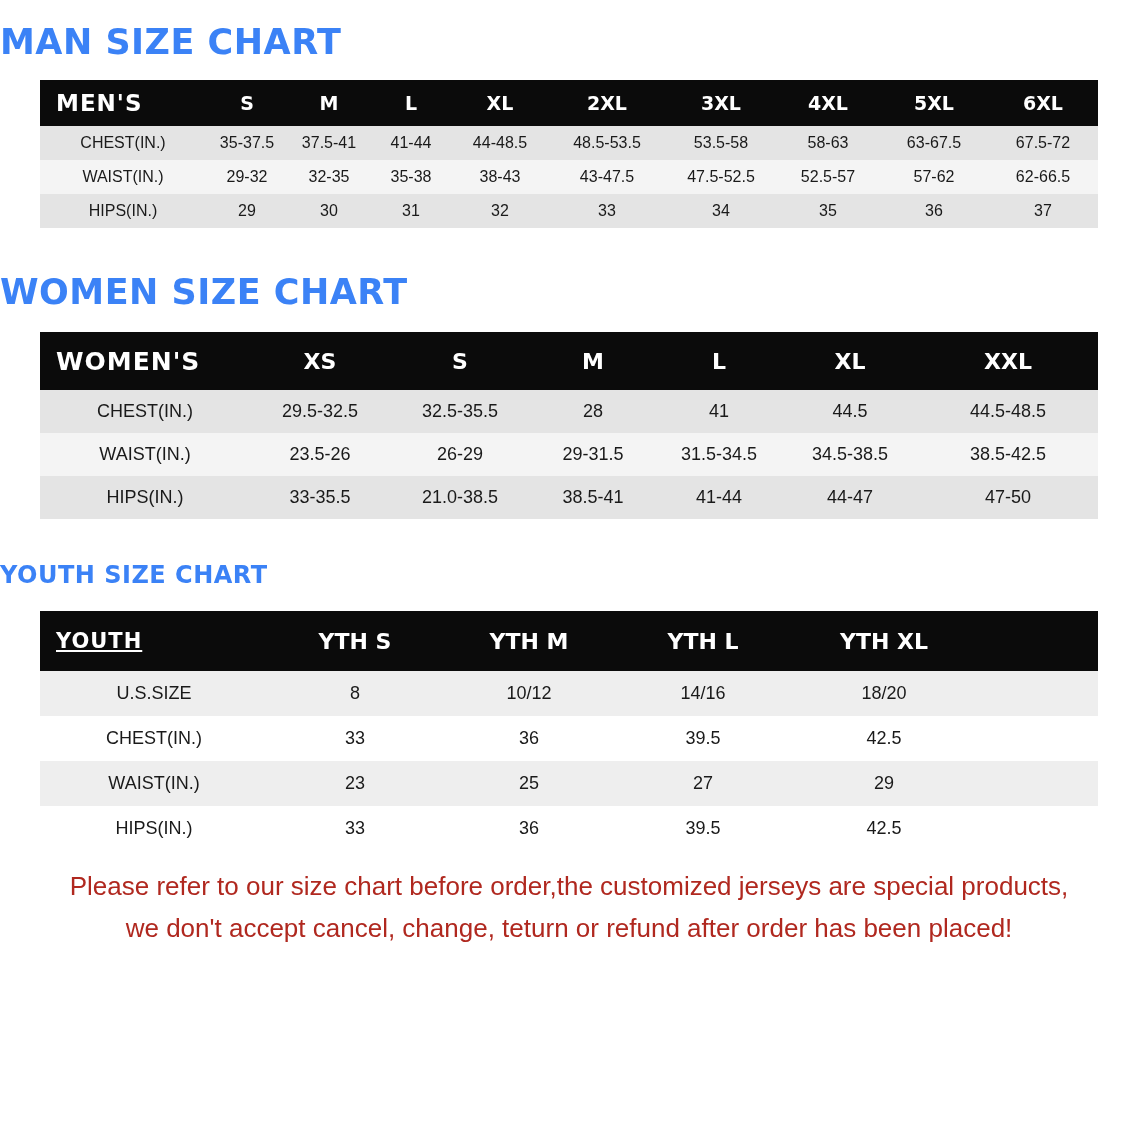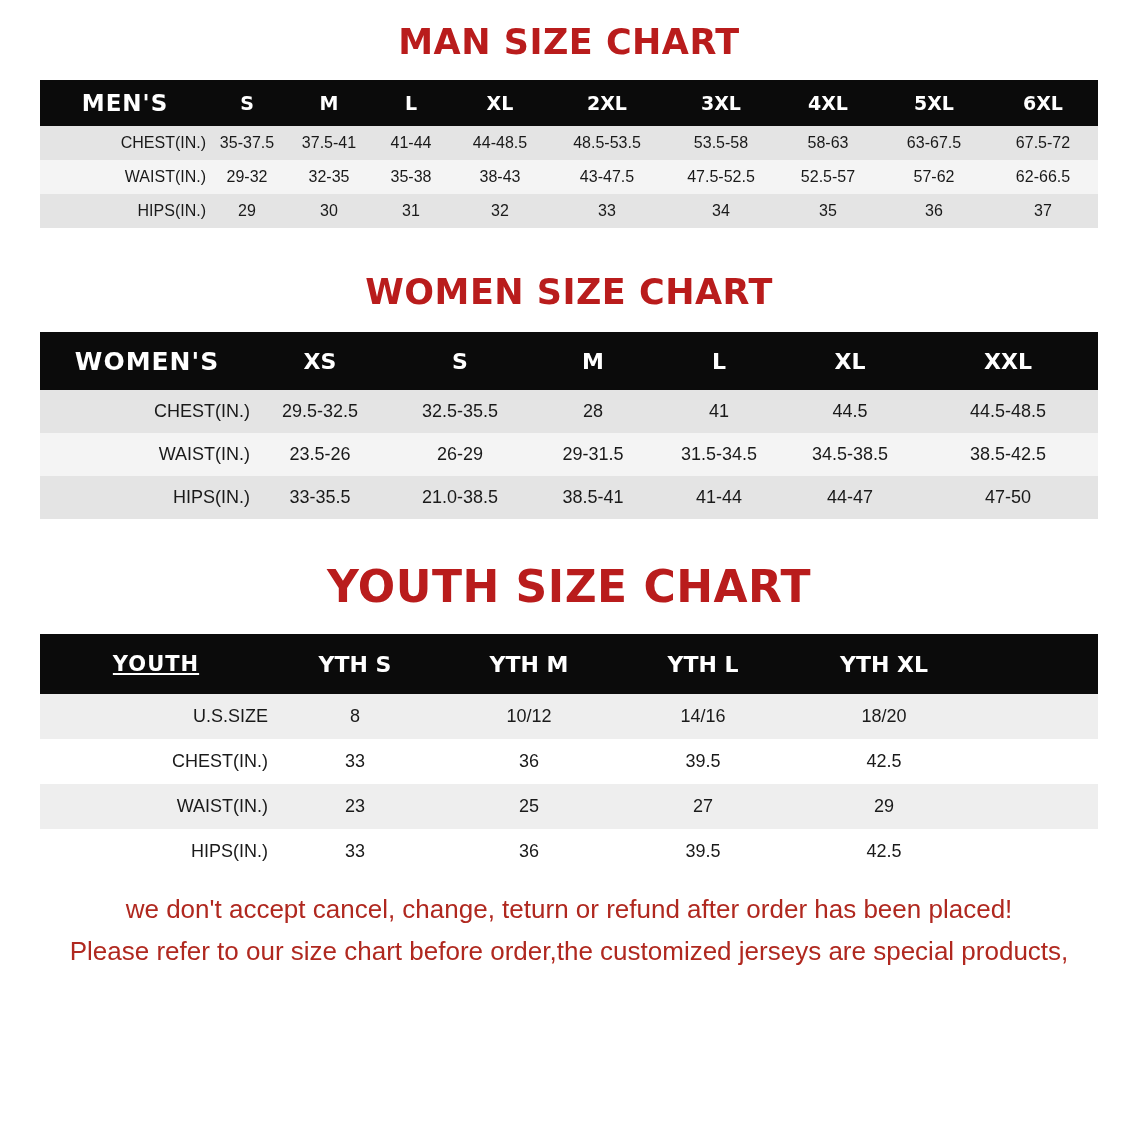--- a/index.html
+++ b/index.html
@@ -33,29 +33,29 @@
     font-family: "DejaVu Sans", sans-serif;
     font-weight: bold;
     font-size: 62px;
     letter-spacing: 2px;
     color: #121212;
     line-height: 1;
   }
 
   
   .section-title {
-    text-align: center;
+    text-align: left;
     font-family: "DejaVu Sans", sans-serif;
     font-weight: bold;
-    color: #b91c1c;
+    color: #3b82f6;
     letter-spacing: 0.5px;
   }
   .title-man   { font-size: 35px; margin-top: 22px; margin-bottom: 18px; }
   .title-women { font-size: 35px; margin-top: 44px; margin-bottom: 20px; }
-  .title-youth { font-size: 44px; margin-top: 42px; margin-bottom: 22px; }
+  .title-youth { font-size: 24px; margin-top: 42px; margin-bottom: 22px; }
 
   
   .table-wrap {
     margin: 0 40px;
   }
   table.size {
     width: 1058px;
     border-collapse: collapse;
     table-layout: fixed;
   }
@@ -69,33 +69,33 @@
     background: #0b0b0b;
   }
   table.size thead th {
     color: #ffffff;
     font-family: "DejaVu Sans", sans-serif;
     font-weight: bold;
     text-align: center;
     vertical-align: middle;
   }
   table.size thead th.rowlabel {
-    text-align: center;
-    padding-left: 4px;
+    text-align: left;
+    padding-left: 16px;
     letter-spacing: 1px;
   }
   
   table.size tbody td {
     text-align: center;
     vertical-align: middle;
     font-family: "Liberation Sans", sans-serif;
     color: #1a1a1a;
   }
   table.size tbody td.rowlabel {
-    text-align: right;
+    text-align: center;
     color: #1a1a1a;
   }
 
   
   #men-table thead th { height: 46px; font-size: 19px; }
   #men-table thead th.rowlabel { font-size: 23px; }
   #men-table tbody tr { height: 34px; }
   #men-table tbody td { font-size: 16px; }
   #men-table tbody tr:nth-child(odd)  { background: #e4e4e4; }
   #men-table tbody tr:nth-child(even) { background: #f4f4f4; }
@@ -309,17 +309,17 @@
           <td>36</td>
           <td>39.5</td>
           <td>42.5</td>
           <td></td>
         </tr>
       </tbody>
     </table>
   </div>
 
   <div class="note">
+    <div>Please refer to our size chart before order,the customized jerseys are special products,</div>
     <div>we don't accept cancel, change, teturn or refund after order has been placed!</div>
-    <div>Please refer to our size chart before order,the customized jerseys are special products,</div>
   </div>
 
 </div>
 
 </body></html>

